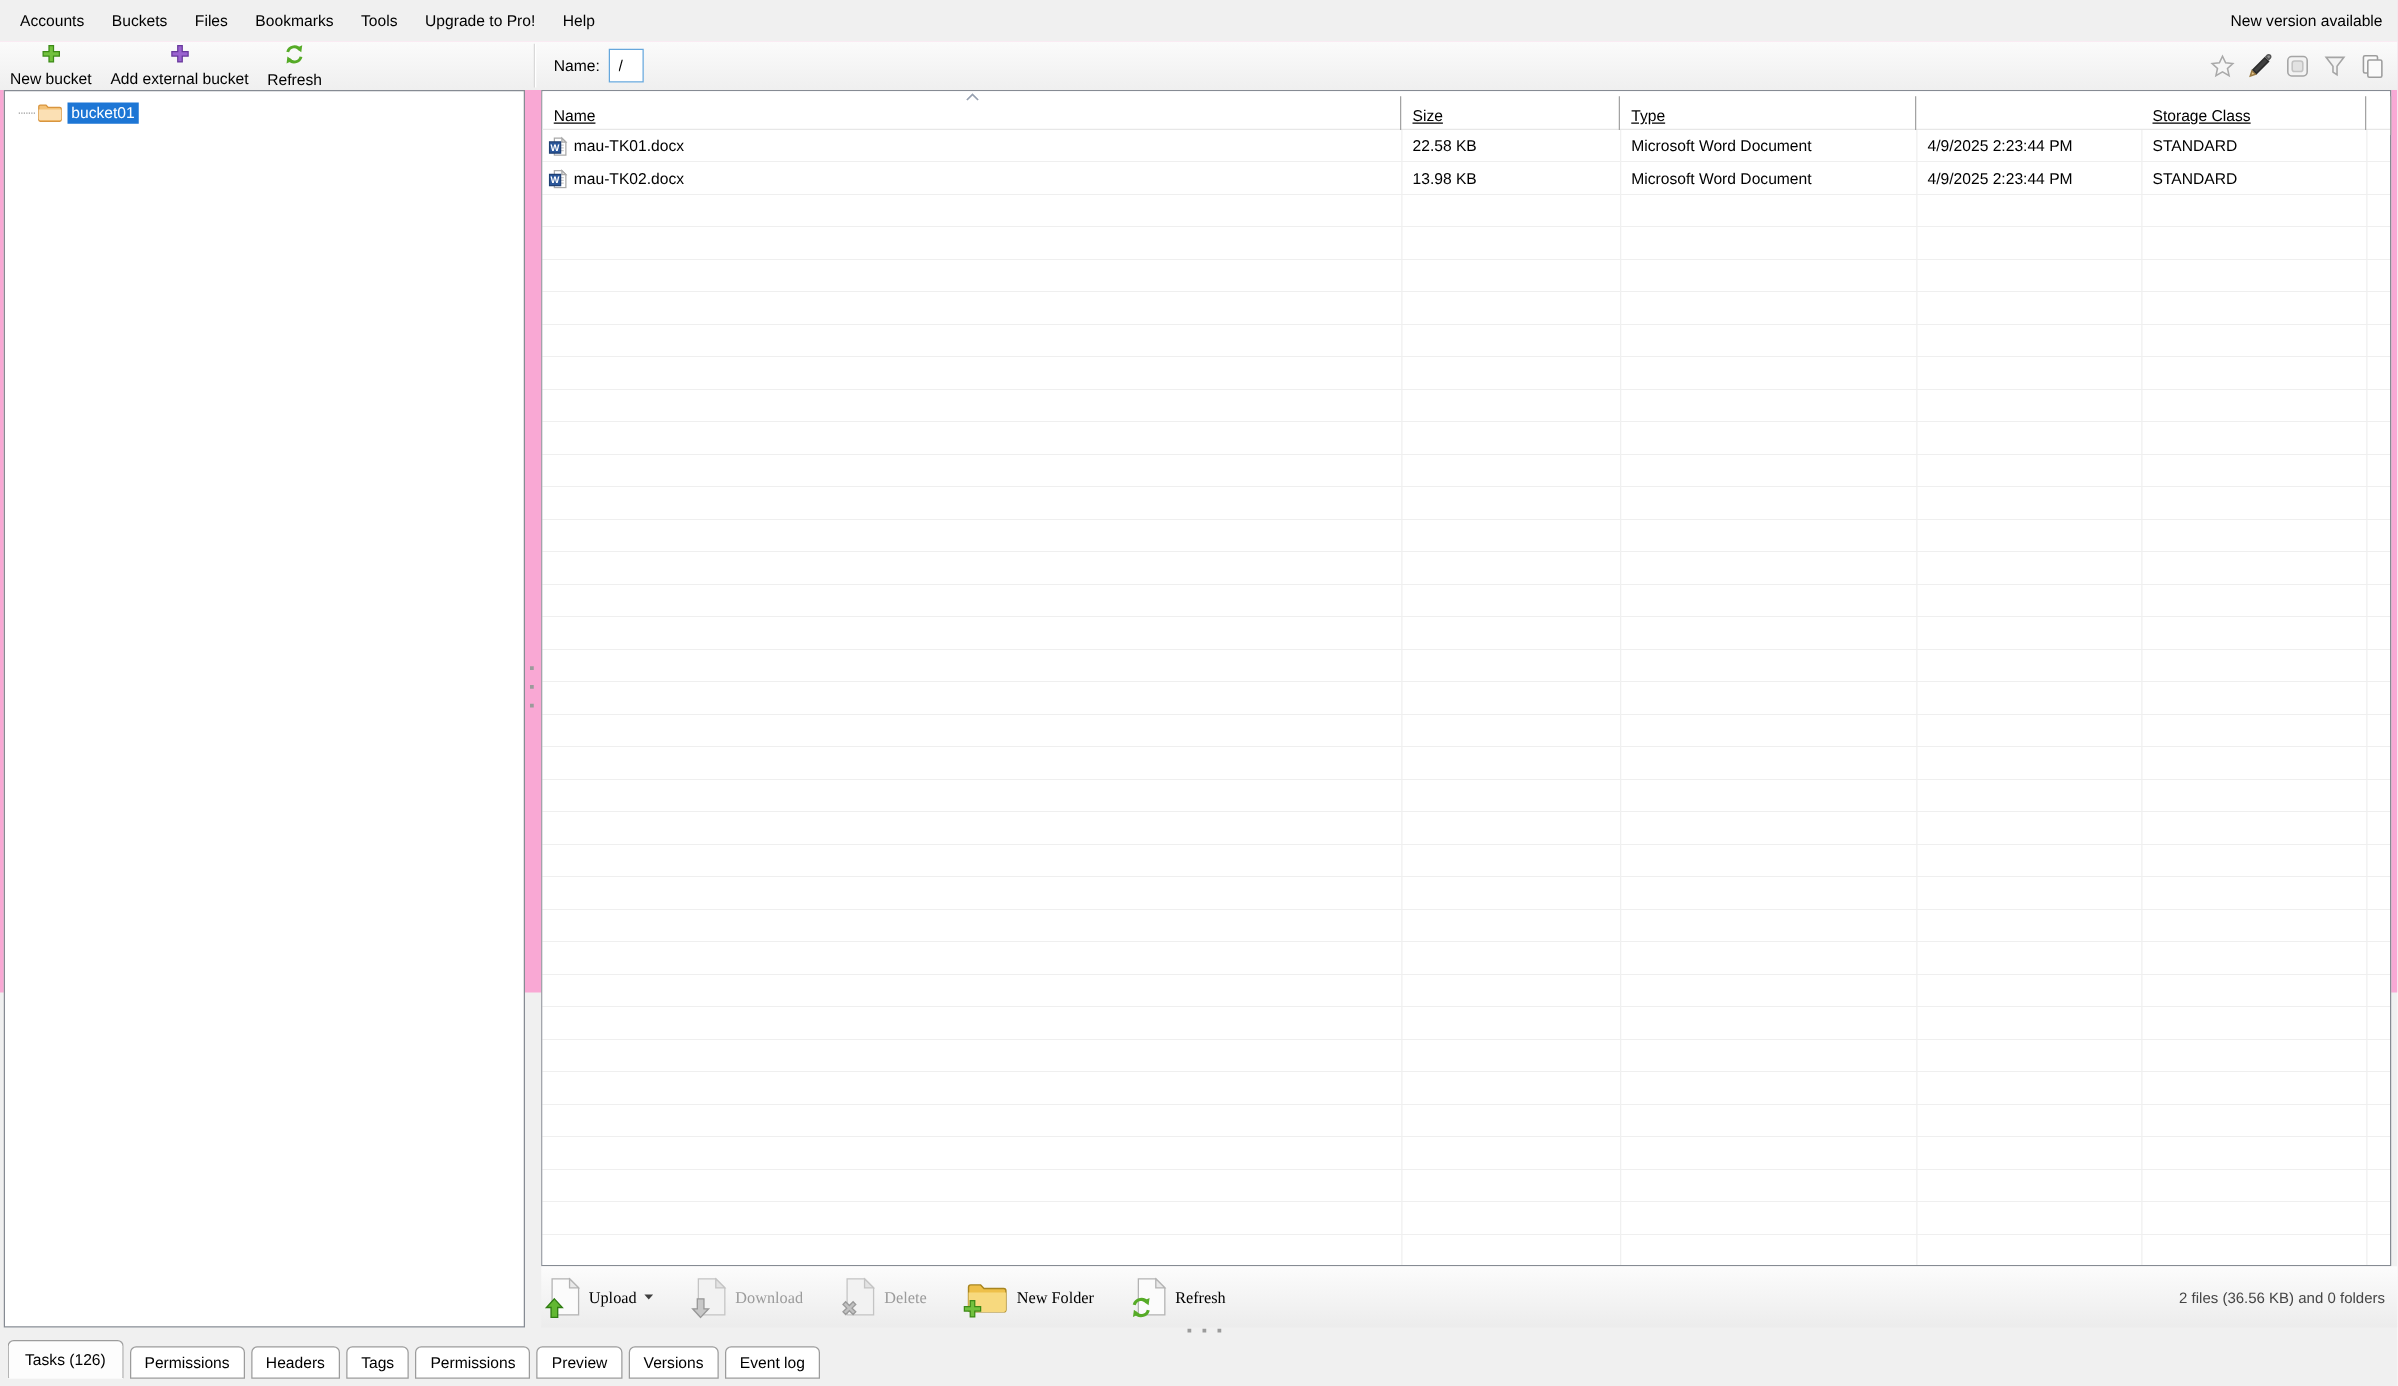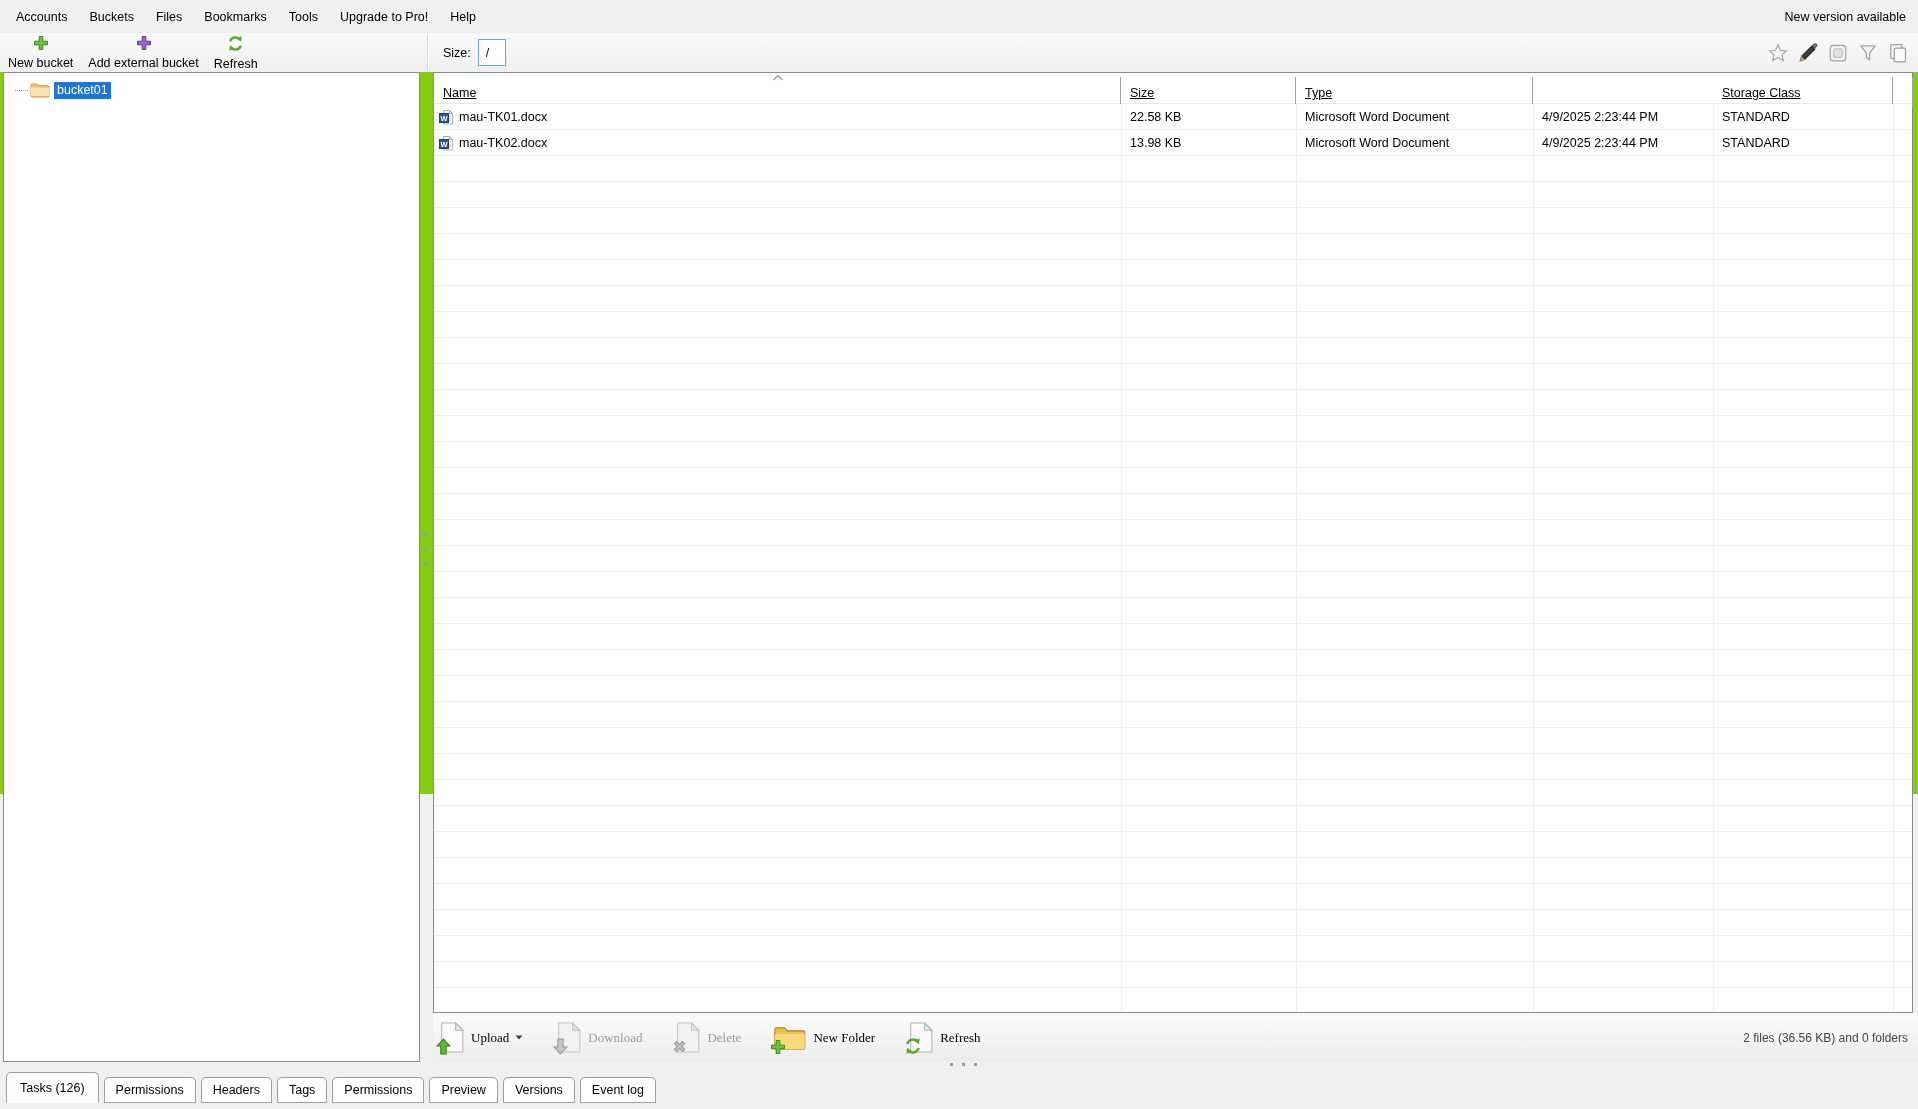--- a/index.html
+++ b/index.html
@@ -1,18 +1,18 @@
 <!DOCTYPE html>
 <html><head>
 <meta charset="utf-8">
 <style>
   * { margin:0; padding:0; box-sizing:border-box; }
   html,body { width:1918px; height:1109px; overflow:hidden; }
   body { font-family:"Liberation Sans","DejaVu Sans",sans-serif; font-size:12.5px; color:#000; background:#f0f0f0; }
-  #app { position:relative; width:1918px; height:794px; background:#84cc16; }
+  #app { position:relative; width:1918px; height:794px; background:#f9a8d4; }
 
   
   .menubar { position:absolute; left:0; top:0; width:100%; height:33px; display:flex; align-items:center; padding-left:5px; background:#f0f0f0; }
   .menu-item { padding:5px 11px; cursor:default; }
   .menu-right { position:absolute; right:12px; top:0; height:33px; display:flex; align-items:center; }
 
   
   .toolbar { position:absolute; left:0; top:33px; width:100%; height:39px; background:linear-gradient(#fbfbfb,#efefef); }
   .tb-left { position:absolute; left:8px; top:0; height:39px; display:flex; align-items:center; gap:15px; }
   .tb-btn { display:flex; align-items:center; gap:5px; cursor:default;flex-direction:column; }
@@ -86,21 +86,21 @@
           <path d="M3 6.2A5.2 5.2 0 0 1 12.4 4.6" fill="none" stroke="#56ab27" stroke-width="2.2"></path>
           <polygon points="13.9,1.2 13.2,6.4 9.2,3.4" fill="#56ab27"></polygon>
           <path d="M13 9.8A5.2 5.2 0 0 1 3.6 11.4" fill="none" stroke="#56ab27" stroke-width="2.2"></path>
           <polygon points="2.1,14.8 2.8,9.6 6.8,12.6" fill="#56ab27"></polygon>
         </svg>
         <span>Refresh</span>
       </span>
     </div>
     <div class="tb-sep"></div>
     <div class="tb-path">
-      <span>Size:</span>
+      <span>Name:</span>
       <input class="path-input" type="text" value="/" style="">
     </div>
     <div class="tb-icons">
       <span class="ico">
         <svg width="20" height="20" viewBox="0 0 16 16">
             <path d="M8 1.6l2 4.2 4.6.5-3.4 3.1 1 4.6L8 11.6l-4.2 2.4 1-4.6L1.4 6.3 6 5.8z" fill="#f6f6f6" stroke="#a9a9a9"></path>
           </svg>
       </span>
       <span class="ico">
         <svg width="20" height="20" viewBox="0 0 16 16">

